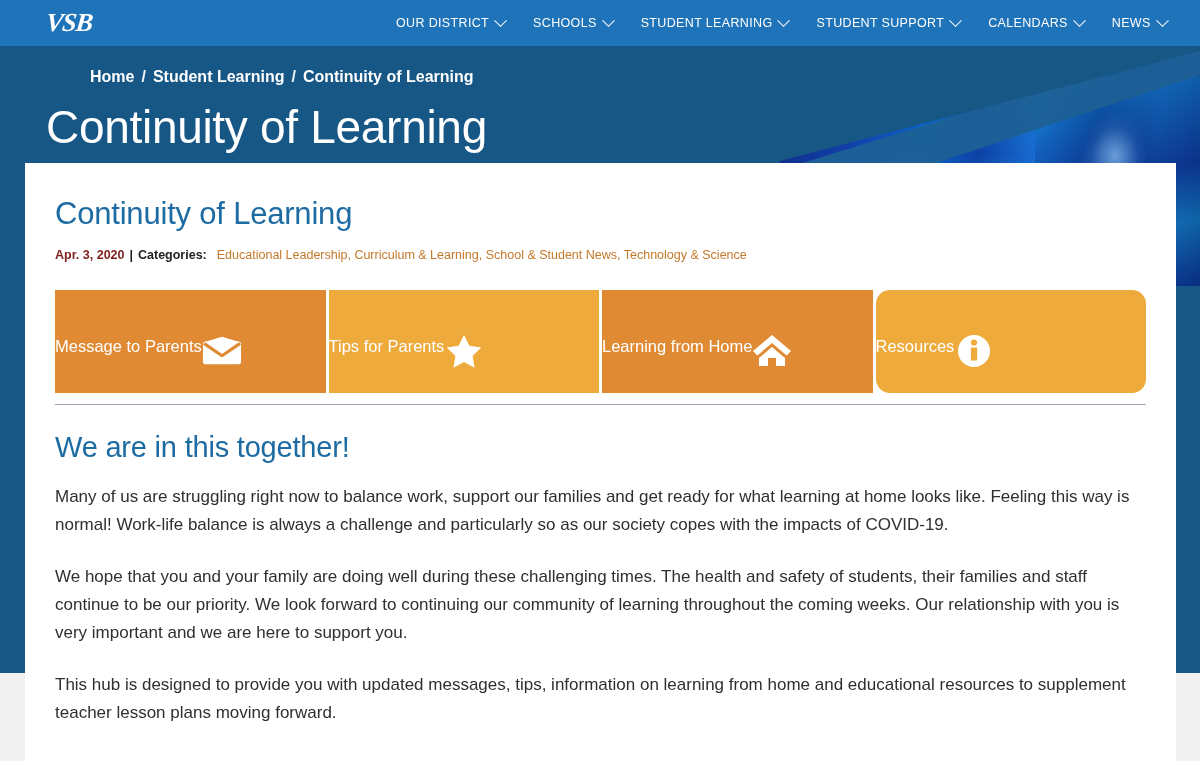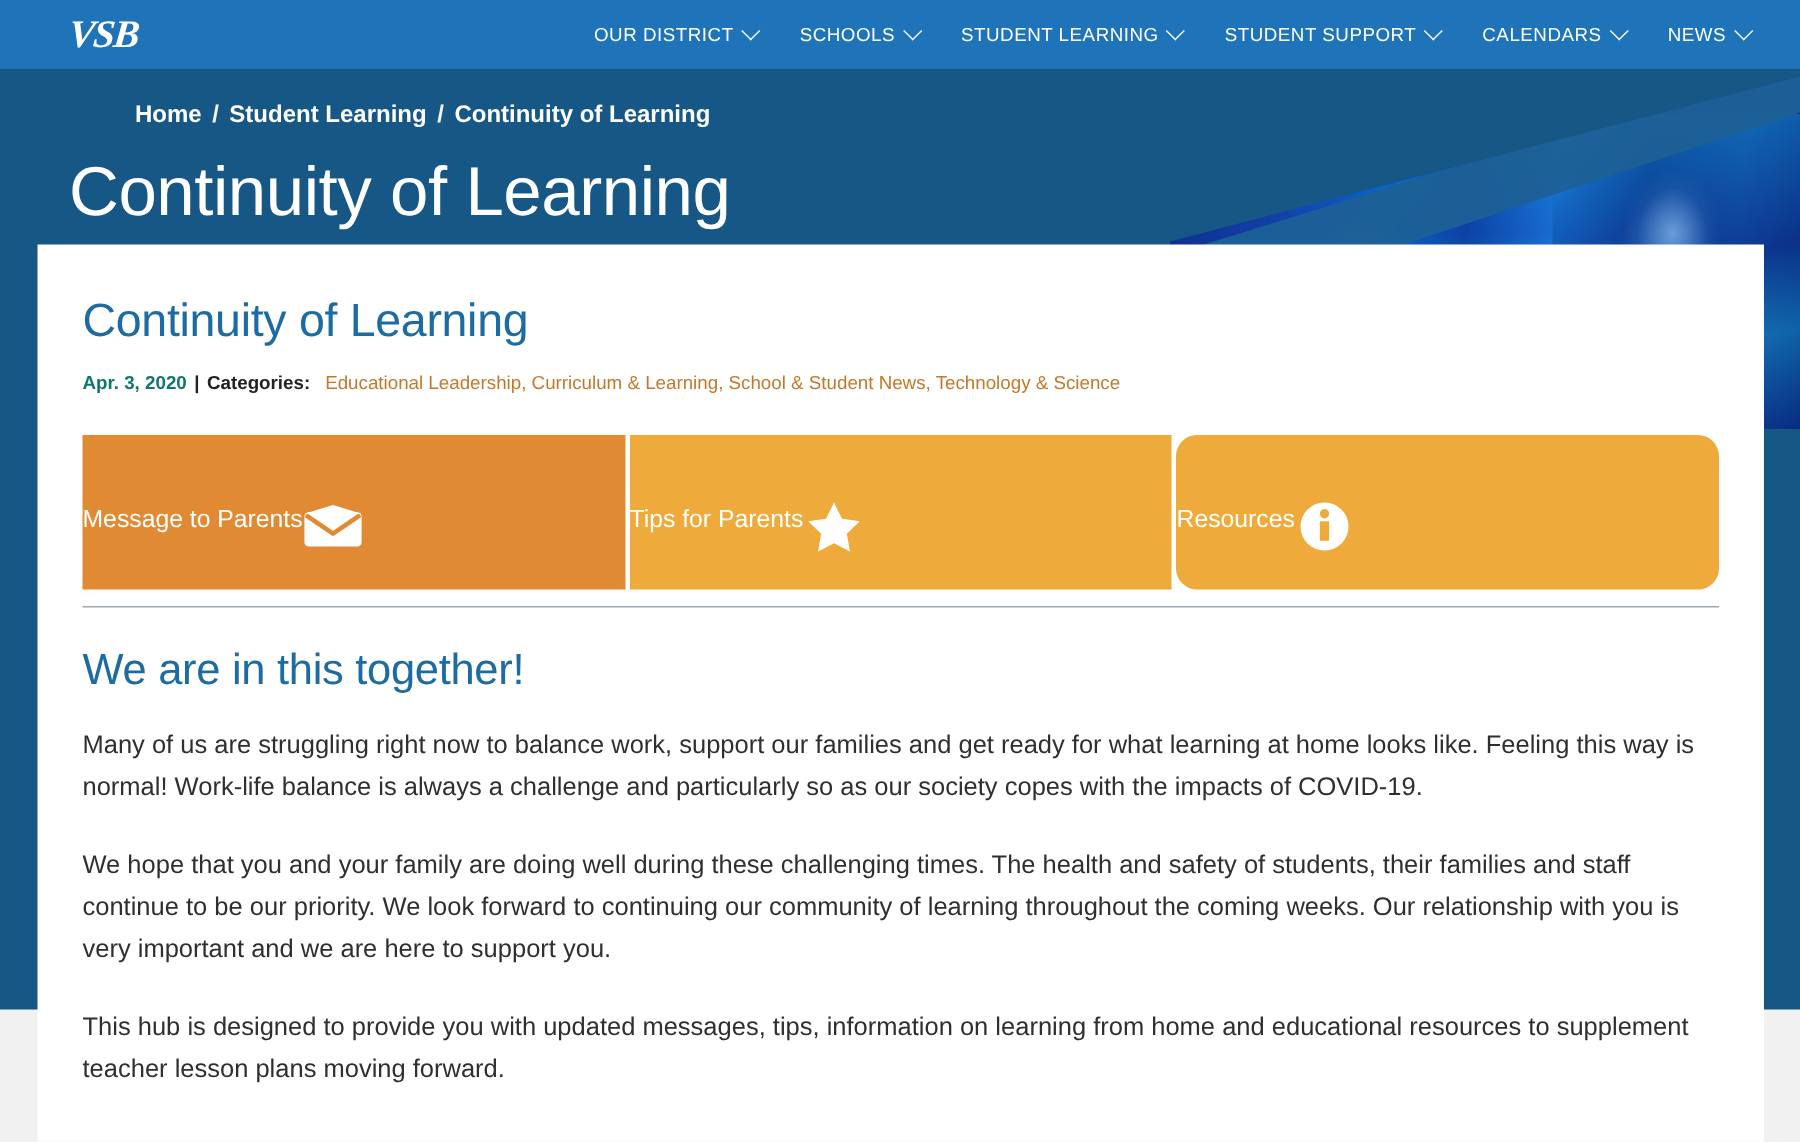--- a/index.html
+++ b/index.html
@@ -187,21 +187,21 @@
 
   .meta {
     margin-top: 14px;
     font-size: 12.5px;
     color: #333333;
     display: flex;
     align-items: baseline;
     flex-wrap: wrap;
     gap: 0;
   }
-  .meta-date { font-weight: bold; color: #0f766e; }
+  .meta-date { font-weight: bold; color: #7f1d1d; }
   .meta-bar  { font-weight: bold; color: #222222; padding: 0 5px; }
   .meta-label{ font-weight: bold; color: #222222; padding-right: 10px; }
   .meta-cats { color: #c4782a; }
   .meta-cats a { color: #c4782a; text-decoration: none; cursor: pointer; }
 
   
   .tiles {
     margin-top: 28px;
     display: flex;
     gap: 3px;
@@ -338,20 +338,29 @@
 
       <div class="tile" id="tile-1" style="background: rgb(238, 171, 60);">
         <div class="tile-label">Tips for Parents</div>
         <div class="tile-icon">
           <svg width="36" height="34" viewBox="0 0 36 34" aria-hidden="true">
             <path d="M18 1 L23.3 11.8 L35.2 13.5 L26.6 21.9 L28.6 33.7 L18 28.1 L7.4 33.7 L9.4 21.9 L0.8 13.5 L12.7 11.8 Z" fill="#ffffff"></path>
           </svg>
         </div>
       </div>
 
+      <div class="tile" id="tile-2" style="background: rgb(224, 138, 51);">
+        <div class="tile-label">Learning from Home</div>
+        <div class="tile-icon">
+          <svg width="40" height="33" viewBox="0 0 40 33" aria-hidden="true">
+            <path d="M20 1 L39 17 L34.5 21.5 L20 9 L5.5 21.5 L1 17 Z" fill="#ffffff"></path>
+            <path d="M20 13 L33 24 L33 32 L24 32 L24 24 L16 24 L16 32 L7 32 L7 24 Z" fill="#ffffff"></path>
+          </svg>
+        </div>
+      </div>
 
       <div class="tile" id="tile-3" style="background: rgb(238, 171, 60); border-radius: 14px;">
         <div class="tile-label">Resources</div>
         <div class="tile-icon">
           <svg width="34" height="34" viewBox="0 0 34 34" aria-hidden="true">
             <circle cx="17" cy="17" r="16" fill="#ffffff"></circle>
             <circle cx="17" cy="8.5" r="3.1" fill="#eeab3c"></circle>
             <rect x="13.9" y="13.5" width="6.2" height="13" rx="0.6" fill="#eeab3c"></rect>
           </svg>
         </div>

